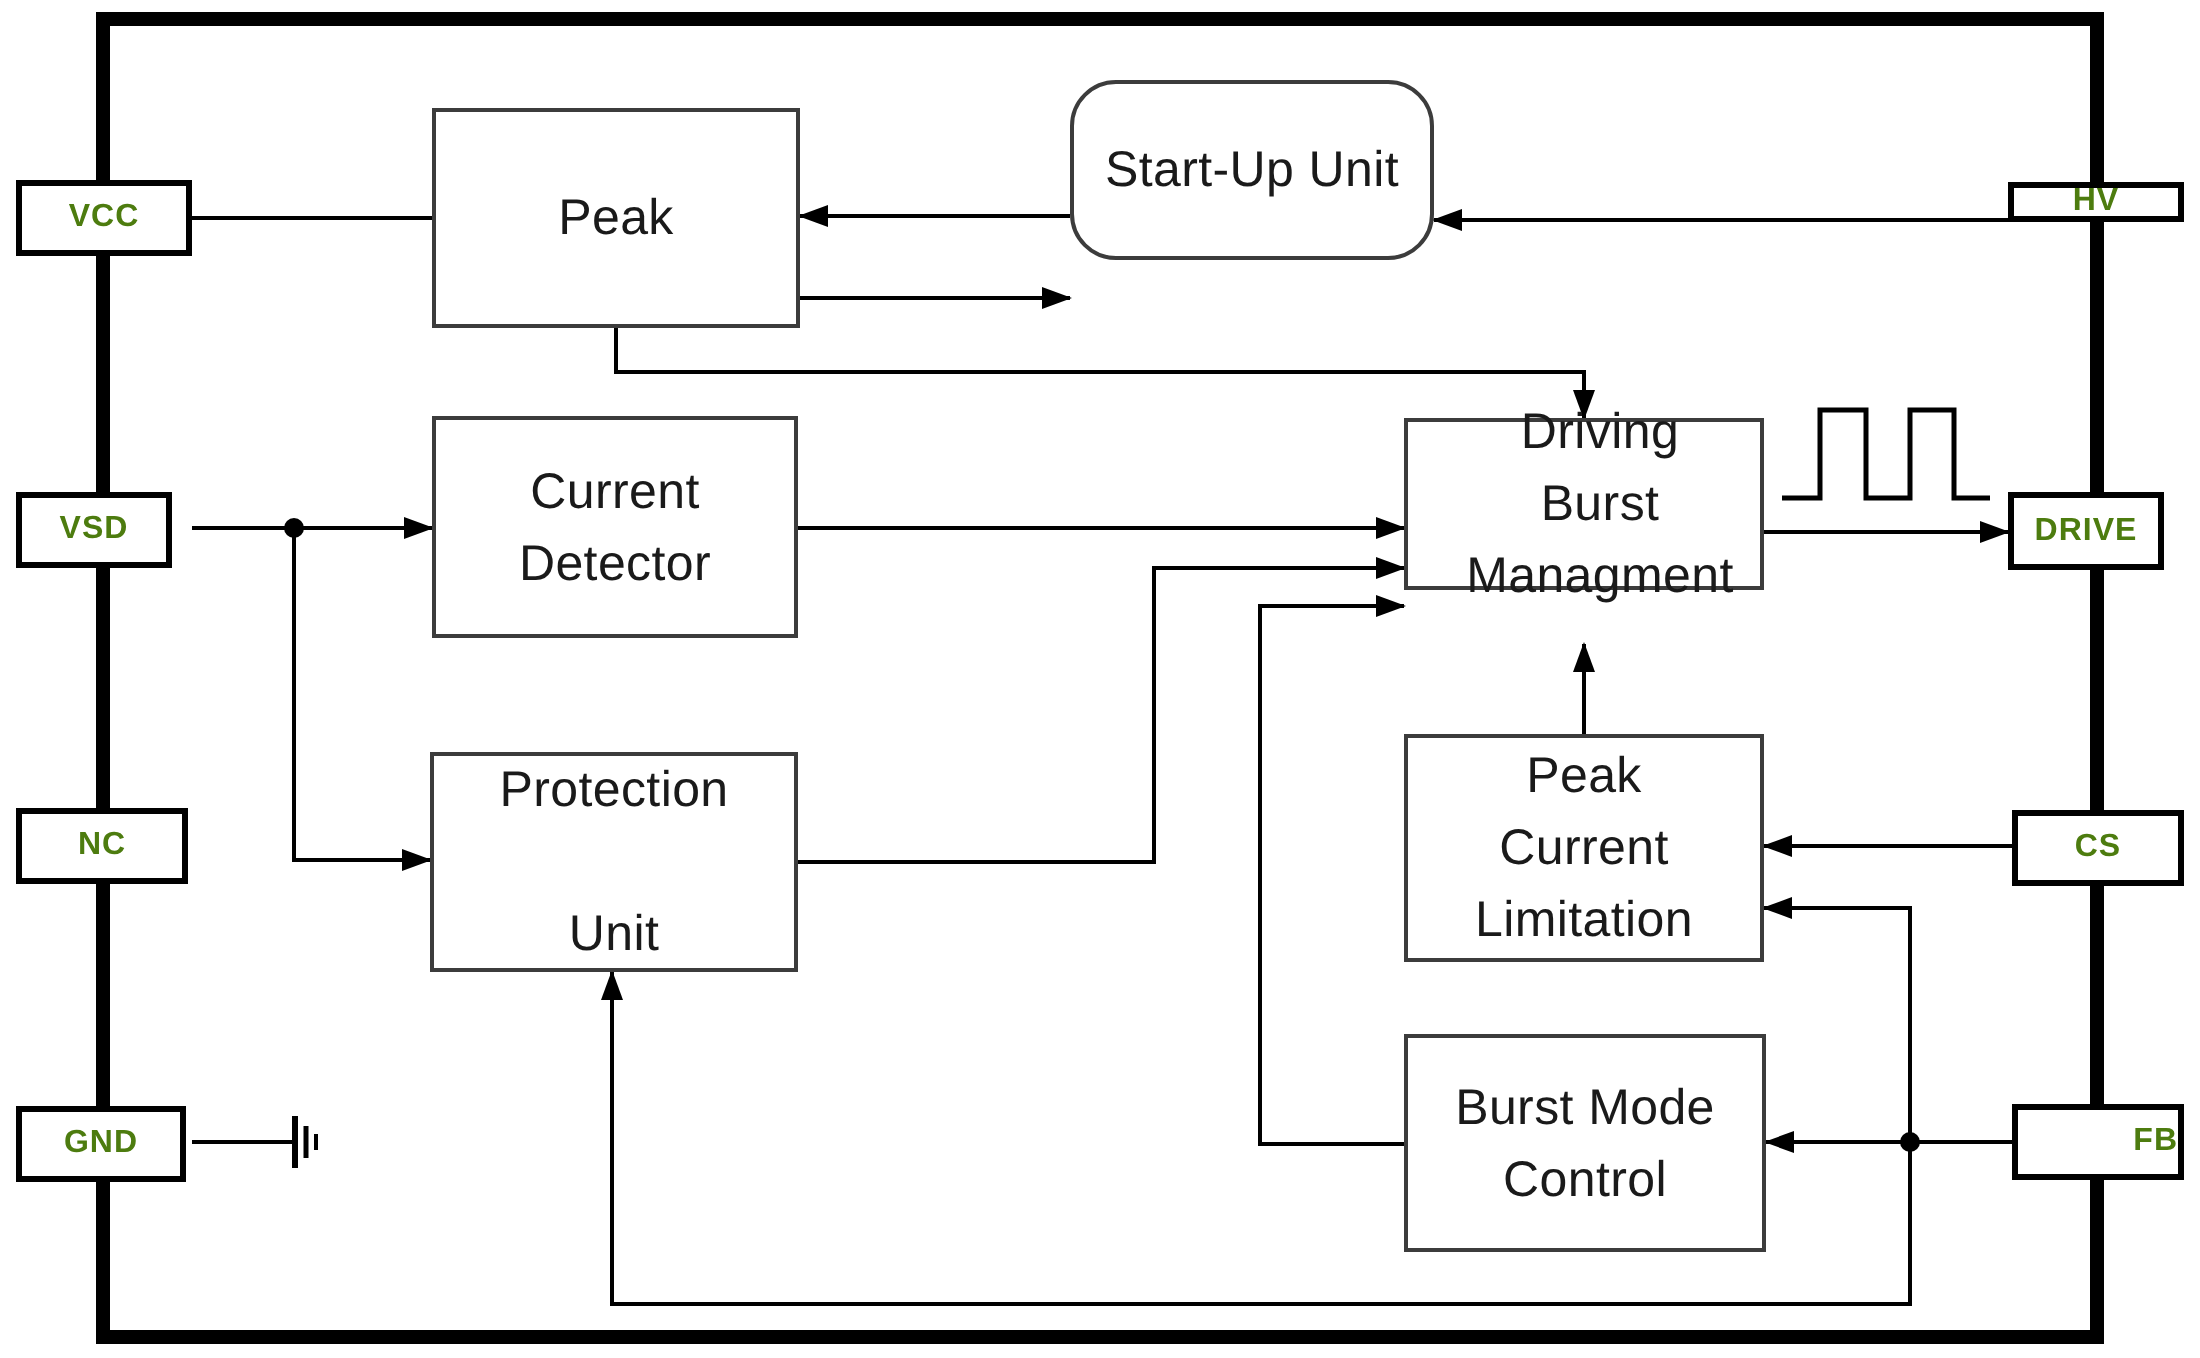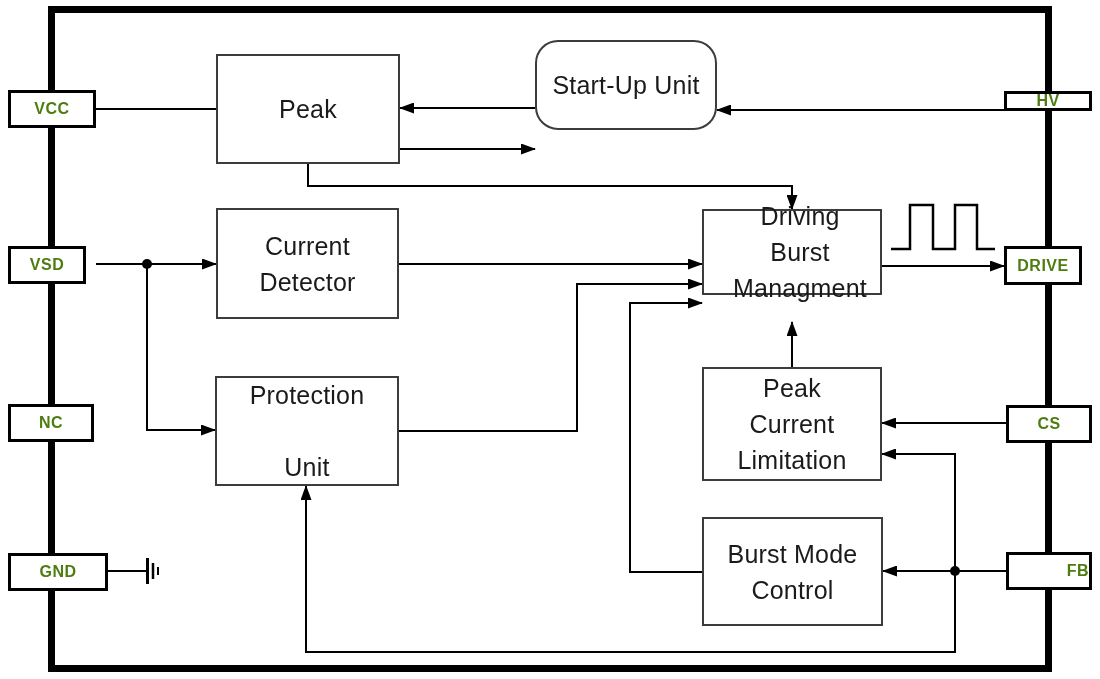--- a/index.html
+++ b/index.html
@@ -55,21 +55,21 @@
   .b-su   { left: 535px; top: 40px;  width: 182px; height: 90px; border-radius: 23px; }
   .b-vd   { left: 216px; top: 208px; width: 183px; height: 111px; }
   .b-pu   { left: 215px; top: 376px; width: 184px; height: 110px; gap: 36px; }
   .b-dsm  { left: 702px; top: 209px; width: 180px; height: 86px; padding-left: 16px; }
   .b-pcl  { left: 702px; top: 367px; width: 180px; height: 114px; }
   .b-bmc  { left: 702px; top: 517px; width: 181px; height: 109px; }
   
   .p-vcc   { left: 8px;    top: 90px;  width: 88px; height: 38px; }
   .p-vsd   { left: 8px;    top: 246px; width: 78px; height: 38px; }
   .p-nc    { left: 8px;    top: 404px; width: 86px; height: 38px; }
-  .p-gnd   { left: 8px;    top: 553px; width: 100px; height: 38px; }
+  .p-gnd   { left: 8px;    top: 553px; width: 85px; height: 38px; }
   .p-hv    { left: 1004px; top: 91px;  width: 88px; height: 20px; }
   .p-drive { left: 1004px; top: 246px; width: 78px; height: 39px; }
   .p-cs    { left: 1006px; top: 405px; width: 86px; height: 38px; }
   .p-fb    { left: 1006px; top: 552px; width: 86px; height: 38px; justify-content: flex-end; }
 </style>
 </head>
 <body>
 
 <div class="stage">
 

